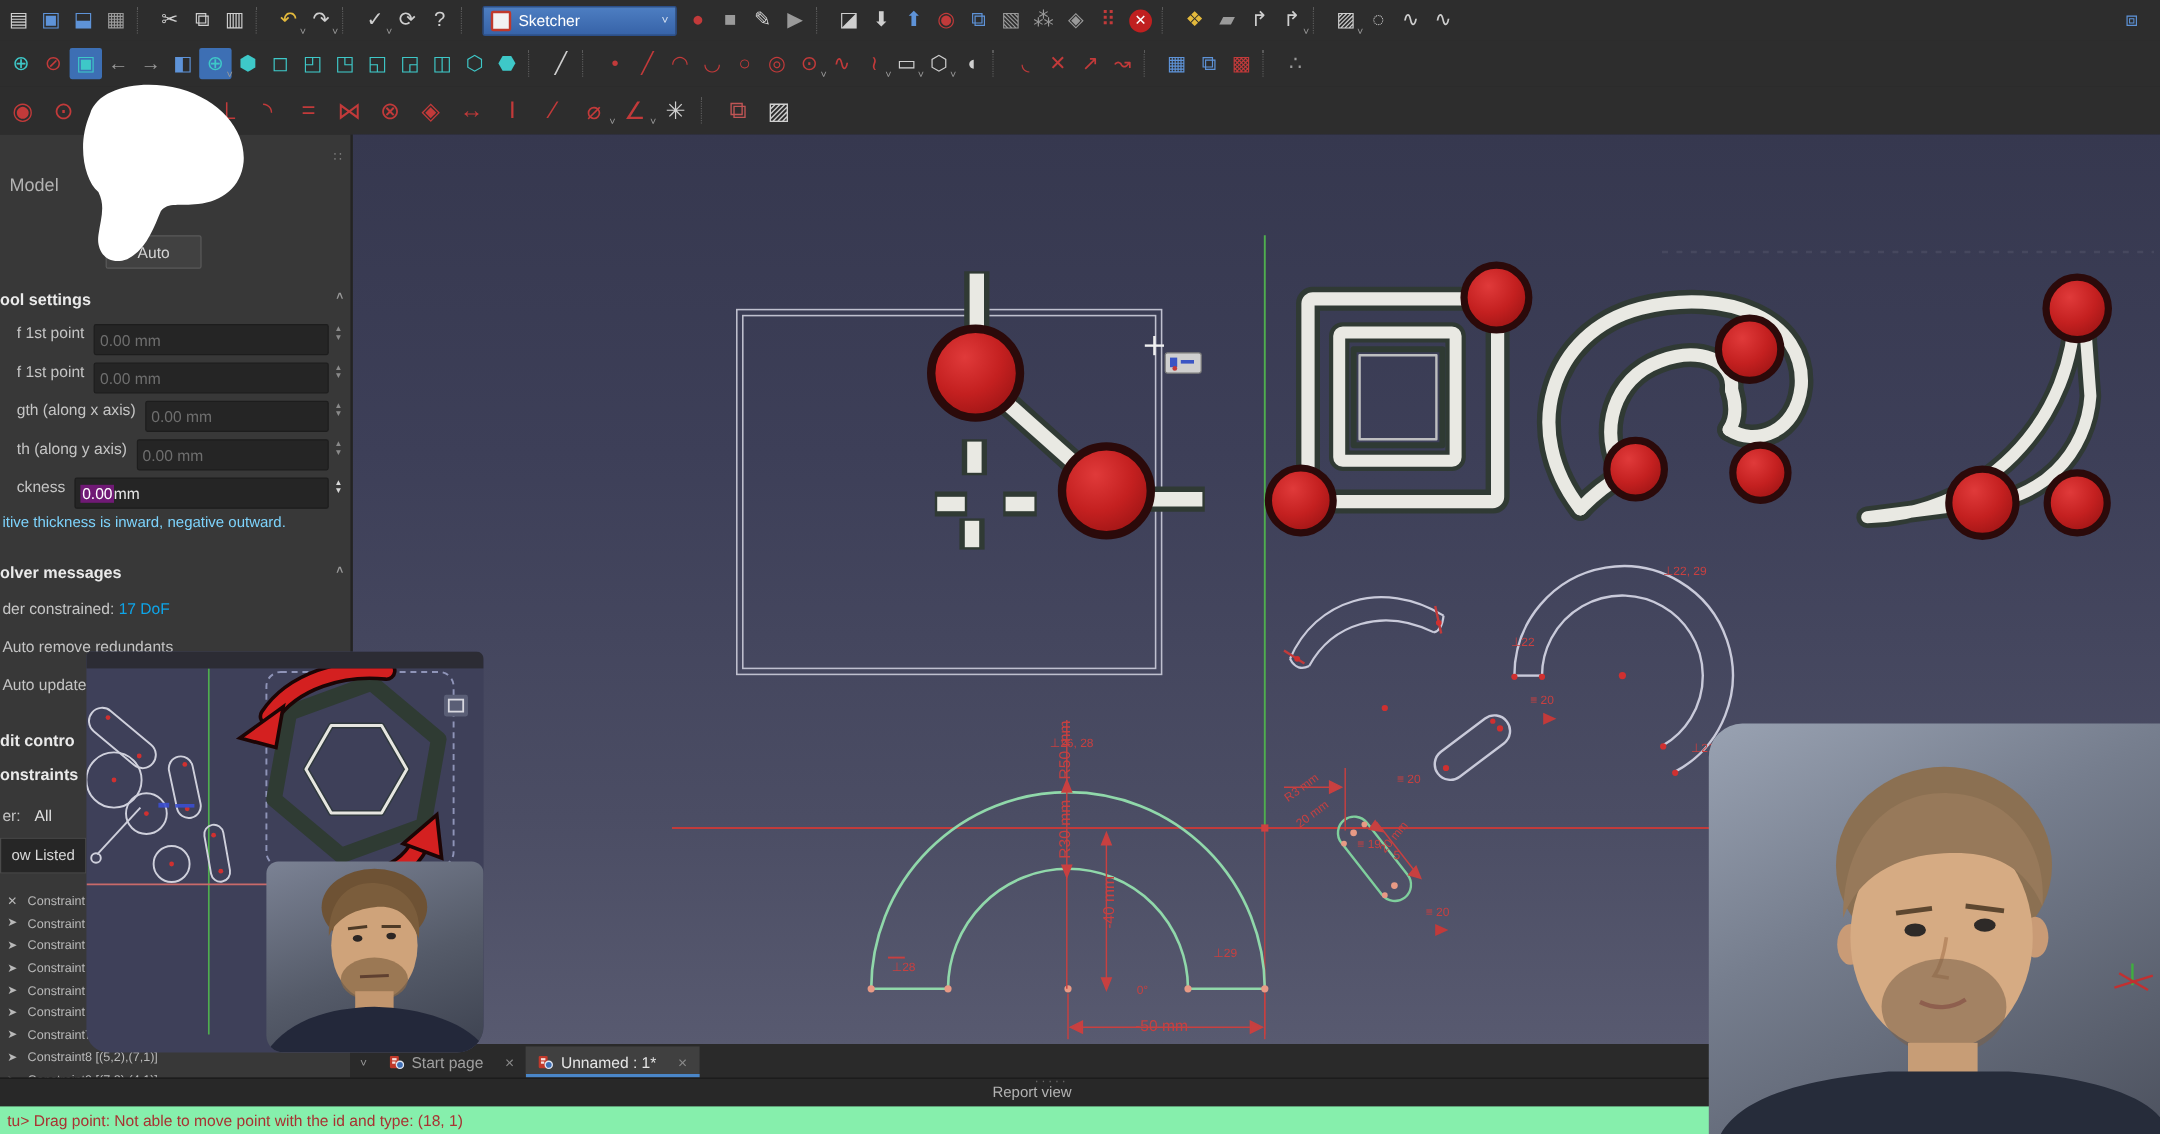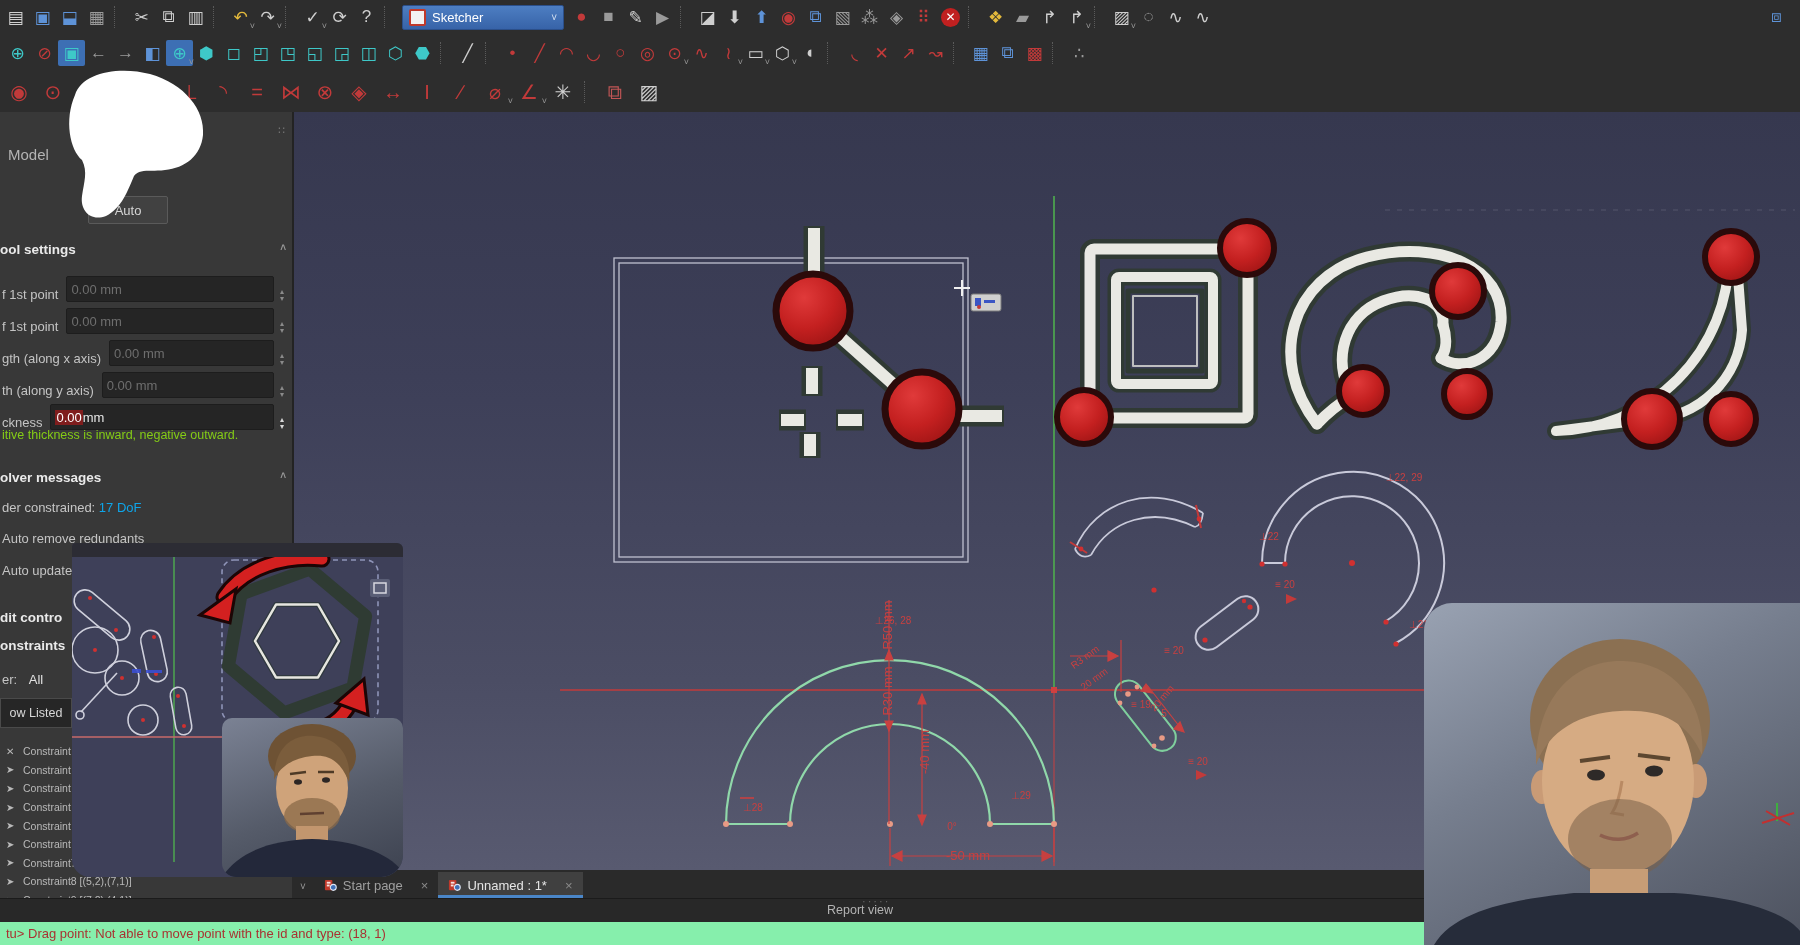--- a/index.html
+++ b/index.html
@@ -30,30 +30,30 @@
   #panel{position:absolute;left:0;top:112px;width:292px;height:786px;background:#383838;
          border-right:2px solid #232323;z-index:2;overflow:hidden;color:#c6c6c6;font-size:13px;}
   .p-abs{position:absolute;}
   .p-tab{top:34px;left:8px;color:#b3b3b3;font-size:15px;}
   .p-handle{top:12px;right:6px;color:#777;font-size:11px;letter-spacing:1px;}
   .close-btn{top:84px;left:88px;width:78px;height:26px;background:#414141;border:1px solid #5a5a5a;
          border-radius:2px;color:#d5d5d5;font-size:13px;display:flex;align-items:center;justify-content:center;}
   .sec-h{left:0;right:6px;font-weight:bold;color:#eaeaea;font-size:13.5px;display:flex;}
   .sec-h .col{margin-left:auto;color:#999;font-size:10px;}
   #form{top:158px;left:0;right:4px;}
-  .frow{display:flex;align-items:flex-end;height:32px;padding-left:2px;}
+  .frow{display:flex;align-items:flex-start;height:32px;padding-left:14px;}
   .flabel{color:#c4c4c4;white-space:nowrap;}
   .finput{flex:1;margin-left:8px;height:24px;background:#252525;border:1px solid #1d1d1d;
          border-radius:2px;display:flex;align-items:center;padding:0 4px;position:relative;}
   .frow.dis .finput span{color:#6e6e6e;}
   .fspin{width:12px;display:flex;flex-direction:column;align-items:center;line-height:7px;
          font-size:8px;color:#8a8a8a;margin-left:2px;}
   .frow.act .fspin{color:#d8d8d8;}
-  .sel{background:#7f1d1d;color:#fff;padding:0 1px;}
-  .p-note{top:316px;left:2px;color:#84cc16;font-size:12.5px;}
+  .sel{background:#701a75;color:#fff;padding:0 1px;}
+  .p-note{top:316px;left:2px;color:#7dd3fc;font-size:12.5px;}
   .dof-row{top:388px;left:2px;}
   .dof-link{color:#0ea5e9;}
   .p-line{left:2px;color:#c4c4c4;}
   .filter-val{color:#e0e0e0;margin-left:8px;}
   .show-listed{top:586px;left:0;width:70px;height:28px;background:#262626;border:1px solid #4a4a4a;
          display:flex;align-items:center;justify-content:center;color:#d8d8d8;font-size:12.5px;}
   #clist{top:630px;left:0;right:0;}
   .crow{display:flex;align-items:center;height:18.6px;padding-left:6px;color:#b9b9b9;font-size:10.5px;}
   .crow .ci{width:14px;font-size:10px;margin-right:3px;}
   

